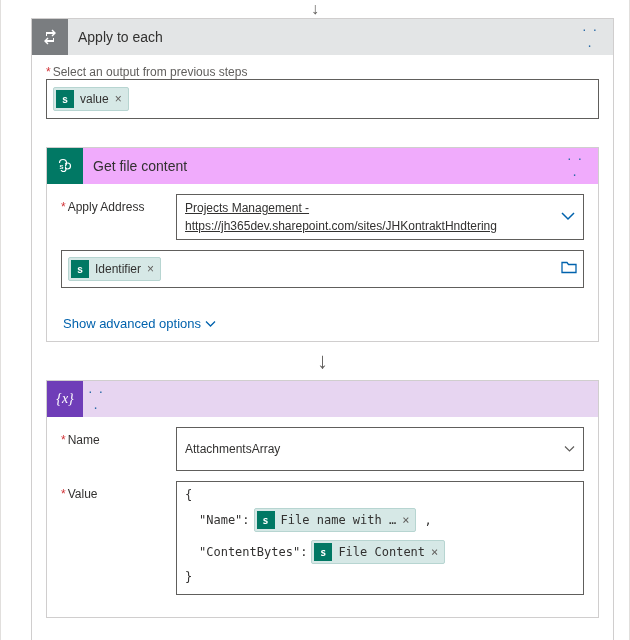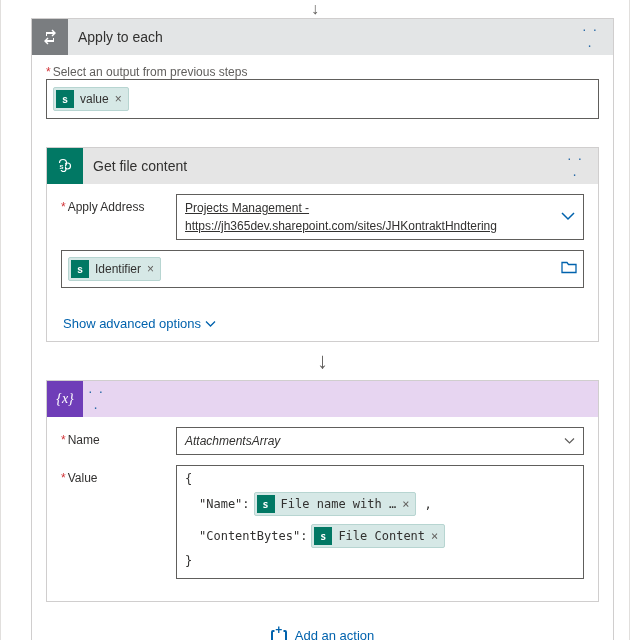--- a/index.html
+++ b/index.html
@@ -23,21 +23,21 @@
     position: absolute;
     top: 18px; left: 30px; right: 15px;
     border: 1px solid #d0cece;
     background: #fff;
   }
   .card-header {
     display:flex; align-items:center;
     height: 36px; padding: 0 10px 0 0;
   }
   .hdr-gray { background:#e3e5e6; }
-  .hdr-teal { background:#e5e5e5; }
+  .hdr-teal { background:#f0abfc; }
   .hdr-purple { background:#e7d5f1; }
   .hdr-icon {
     width:36px; height:36px;
     display:flex; align-items:center; justify-content:center;
     color:#fff; font-size:16px;
   }
   .icon-bg-gray { background:#7a7d80; }
   .icon-bg-teal { background:#017864; }
   .icon-bg-purple { background:#6f3db8; }
   .hdr-title { flex:1; padding-left:10px; color:#323130; font-size:14px; }
@@ -88,22 +88,22 @@
     position:absolute; right:6px; top:50%; transform:translateY(-50%);
     color:#0062ad; font-size:14px; cursor:pointer;
   }
   .adv-link {
     color:#0062ad; font-size:13px; cursor:pointer;
     display:inline-flex; align-items:center; margin:4px 0 10px 16px;
   }
   .adv-link .chv { margin-left:4px; font-size:11px; }
   .mid-arrow { text-align:center; font-size:22px; color:#605e5c; padding:6px 0; }
   .select-box {
-    border:1px solid #605e5c; height:28px; padding:0 26px 0 8px;
-    position:relative; display:flex; align-items:center; font-size:12px;font-style:italic;
+    border:1px solid #605e5c; height:44px; padding:0 26px 0 8px;
+    position:relative; display:flex; align-items:center; font-size:12px;
   }
   .select-box .chev2 {
     position:absolute; right:8px; top:50%; transform:translateY(-50%);
     color:#605e5c; font-size:10px; cursor:pointer;
   }
   .value-box {
     border:1px solid #605e5c; padding:6px 8px 10px 8px;
     font-family: Consolas, monospace; font-size:12px;
   }
   .value-box .brace { color:#323130; }

